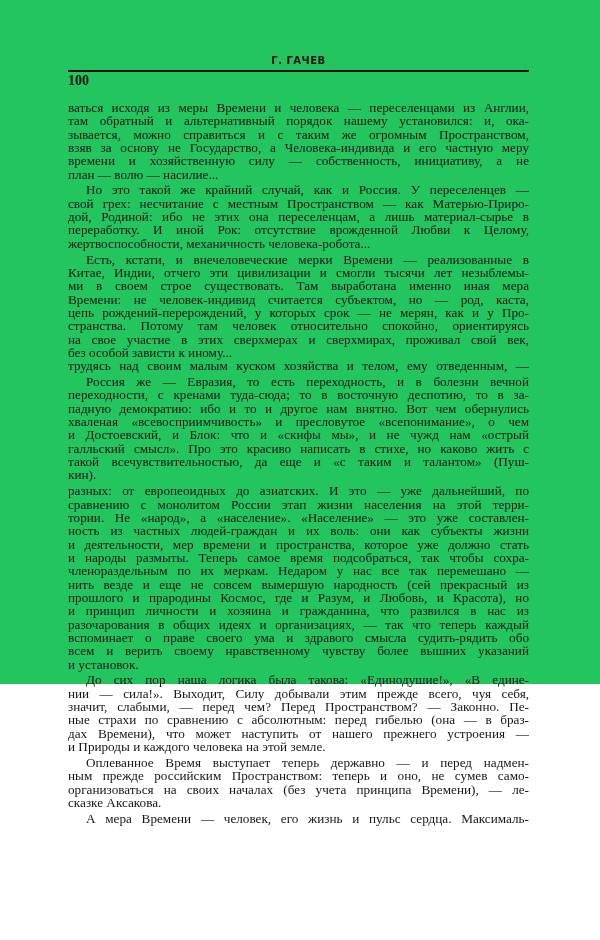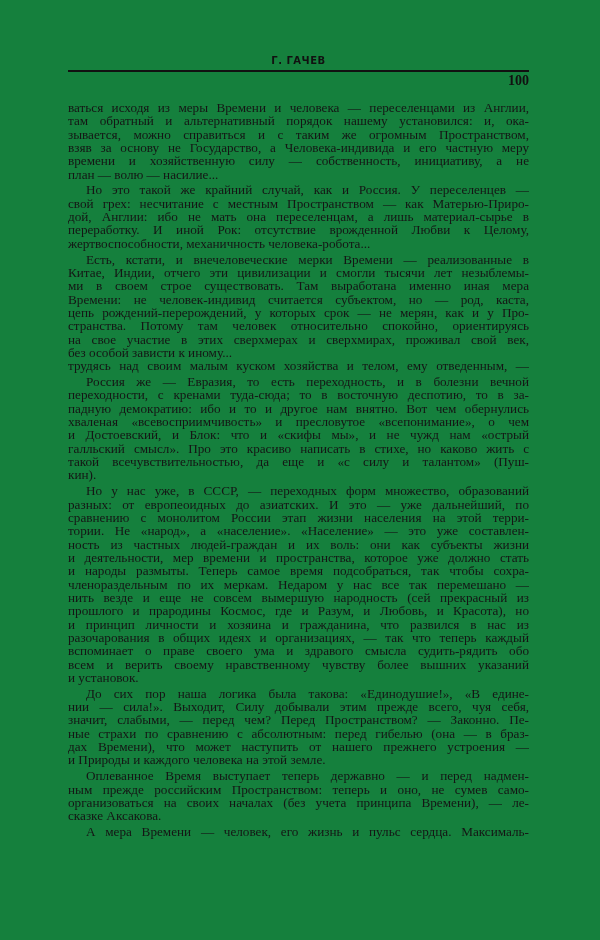--- a/index.html
+++ b/index.html
@@ -1,26 +1,26 @@
 <!DOCTYPE html>
 <html><head>
 <meta charset="utf-8">
 <style>
   html, body { margin: 0; padding: 0; background: #ffffff; }
   body { width: 600px; height: 940px; position: relative; overflow: hidden; }
-  .page { position: absolute; left: 0; top: 0; width: 600px; height: 940px; background: #15803d; }
+  .page { position: absolute; left: 0; top: 0; width: 600px; height: 684px; background: #22c55e; }
   .running-head {
     position: absolute; left: 68px; width: 461px; top: 55px;
     text-align: center; font-family: "DejaVu Sans", sans-serif; font-weight: bold;
     font-size: 10px; letter-spacing: 0.5px; color: #111;
   }
   .rule { position: absolute; left: 68px; width: 461px; top: 70px; height: 2px; background: #111; }
   .page-number {
     position: absolute; left: 68px; width: 461px; top: 73px;
-    text-align: right; font-family: "Liberation Serif", serif; font-weight: bold;
+    text-align: left; font-family: "Liberation Serif", serif; font-weight: bold;
     font-size: 14px; color: #111;
   }
   .body-text {
     position: absolute; left: 68px; width: 461px; top: 101px;
     font-family: "Liberation Serif", serif; font-size: 13.2px; color: #151515;
   }
   .line {
     display: block; height: 13.35px; line-height: 13.35px;
     text-align: justify; text-align-last: justify; white-space: nowrap; overflow: visible;
   }
@@ -40,21 +40,21 @@
         <span class="line">ваться исходя из меры Времени и человека — переселенцами из Англии,</span>
         <span class="line">там обратный и альтернативный порядок нашему установился: и, ока-</span>
         <span class="line">зывается, можно справиться и с таким же огромным Пространством,</span>
         <span class="line">взяв за основу не Государство, а Человека-индивида и его частную меру</span>
         <span class="line">времени и хозяйственную силу — собственность, инициативу, а не</span>
         <span class="line last">план — волю — насилие...</span>
       </div>
       <div class="para">
         <span class="line indent">Но это такой же крайний случай, как и Россия. У переселенцев —</span>
         <span class="line">свой грех: несчитание с местным Пространством — как Матерью-Приро-</span>
-        <span class="line">дой, Англии: ибо не мать она переселенцам, а лишь материал-сырье в</span>
+        <span class="line">дой, Родиной: ибо не этих она переселенцам, а лишь материал-сырье в</span>
         <span class="line">переработку. И иной Рок: отсутствие врожденной Любви к Целому,</span>
         <span class="line last">жертвоспособности, механичность человека-робота...</span>
       </div>
       <div class="para">
         <span class="line indent">Есть, кстати, и внечеловеческие мерки Времени — реализованные в</span>
         <span class="line">Китае, Индии, отчего эти цивилизации и смогли тысячи лет незыблемы-</span>
         <span class="line">ми в своем строе существовать. Там выработана именно иная мера</span>
         <span class="line">Времени: не человек-индивид считается субъектом, но — род, каста,</span>
         <span class="line">цепь рождений-перерождений, у которых срок — не мерян, как и у Про-</span>
         <span class="line">странства. Потому там человек относительно спокойно, ориентируясь</span>
@@ -62,25 +62,24 @@
         <span class="line last">без особой зависти к иному...</span>
         <span class="line">трудясь над своим малым куском хозяйства и телом, ему отведенным, —</span>
       </div>
       <div class="para">
         <span class="line indent">Россия же — Евразия, то есть переходность, и в болезни вечной</span>
         <span class="line">переходности, с кренами туда-сюда; то в восточную деспотию, то в за-</span>
         <span class="line">падную демократию: ибо и то и другое нам внятно. Вот чем обернулись</span>
         <span class="line">хваленая «всевосприимчивость» и пресловутое «всепонимание», о чем</span>
         <span class="line">и Достоевский, и Блок: что и «скифы мы», и не чужд нам «острый</span>
         <span class="line">галльский смысл». Про это красиво написать в стихе, но каково жить с</span>
-        <span class="line">такой всечувствительностью, да еще и «с силу и талантом» (Пуш-</span>
+        <span class="line">такой всечувствительностью, да еще и «с таким и талантом» (Пуш-</span>
         <span class="line last">кин).</span>
       </div>
       <div class="para">
-        <span class="line indent">Но у нас уже, в СССР, — переходных форм множество, образований</span>
         <span class="line">разных: от европеоидных до азиатских. И это — уже дальнейший, по</span>
         <span class="line">сравнению с монолитом России этап жизни населения на этой терри-</span>
         <span class="line">тории. Не «народ», а «население». «Население» — это уже составлен-</span>
         <span class="line">ность из частных людей-граждан и их воль: они как субъекты жизни</span>
         <span class="line">и деятельности, мер времени и пространства, которое уже должно стать</span>
         <span class="line">и народы размыты. Теперь самое время подсобраться, так чтобы сохра-</span>
         <span class="line">членораздельным по их меркам. Недаром у нас все так перемешано —</span>
         <span class="line">нить везде и еще не совсем вымершую народность (сей прекрасный из</span>
         <span class="line">прошлого и прародины Космос, где и Разум, и Любовь, и Красота), но</span>
         <span class="line">и принцип личности и хозяина и гражданина, что развился в нас из</span>

